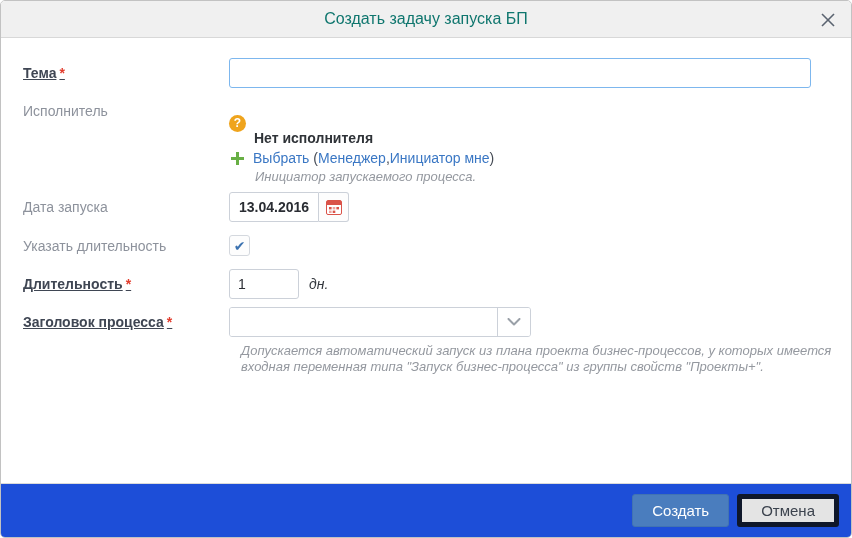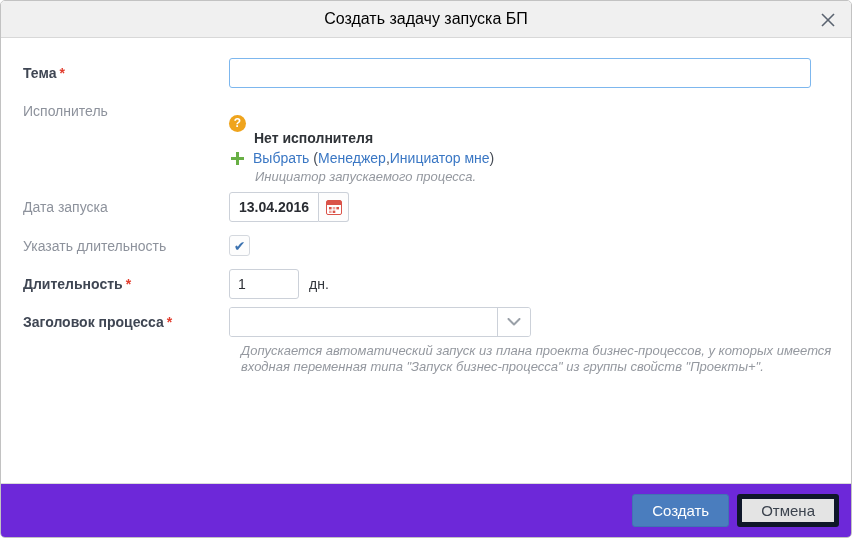--- a/index.html
+++ b/index.html
@@ -15,37 +15,37 @@
   
   .dialog-header {
     height: 37px;
     background: #f0f0f0;
     border-bottom: 1px solid #d8d8d8;
     display: flex; align-items: center; justify-content: center;
     position: relative;
   }
   .dialog-title {
     font-size: 16px;
-    color: #000000;
+    color: #0f766e;
   }
   .close-btn {
     position: absolute; right: 10px; top: 6px;
     width: 26px; height: 26px;
     display: flex; align-items: center; justify-content: center;
     cursor: pointer;
   }
   
   .dialog-body { padding: 20px 0 0 0; height: 446px; }
   .row { display: flex; }
   .label-col {
     width: 228px; flex-shrink: 0;
     padding: 7px 10px 0 22px;
     font-size: 14px; color: #8d929c;
   }
-  .label-col.req { color: #3f4653; font-weight: bold; }
+  .label-col.req { color: #3f4653; font-weight: bold; text-decoration: underline; }
   .star { color: #e23d2e; font-weight: bold; margin-left: 3px; }
   .field-col { flex: 1; padding-right: 40px; }
 
   .text-input {
     width: 100%; height: 30px;
     border: 1px solid #ccd1d9; border-radius: 3px;
     font-family: "Liberation Sans", sans-serif;
     font-size: 14px; color: #2a2d33;
     padding: 0 8px; outline: none; background: #fff;
   }
@@ -92,21 +92,21 @@
     width: 21px; height: 21px;
     border: 1px solid #d4d8de; border-radius: 3px;
     background: #fdfdfd;
     display: inline-flex; align-items: center; justify-content: center;
     color: #3b72b0; font-size: 14px;
     cursor: pointer;
   }
 
   
   .duration-input { width: 70px; }
-  .unit { font-size: 14px; color: #33373d; margin-left: 10px; }
+  .unit { font-size: 14px; color: #33373d; margin-left: 10px; font-style: italic; }
 
   
   .combobox {
     display: inline-flex; width: 302px; height: 30px;
     border: 1px solid #ccd1d9; border-radius: 3px;
     background: #fff; overflow: hidden;
   }
   .combo-input {
     flex: 1; border: none; outline: none; height: 100%;
     font-family: "Liberation Sans", sans-serif; font-size: 14px; padding: 0 8px;
@@ -130,21 +130,21 @@
   .mb12 { margin-bottom: 12px; }
   .mb13 { margin-bottom: 13px; }
   .mb8  { margin-bottom: 8px; }
   .mb4  { margin-bottom: 4px; }
   .mb3  { margin-bottom: 3px; }
 
   
   .dialog-footer {
     position: absolute; left: 0; right: 0; bottom: 0;
     height: 54px;
-    background: #6d28d9;
+    background: #1d4ed8;
     border-top: 1px solid #dadada;
     display: flex; align-items: center; justify-content: flex-end;
     padding: 0 12px; gap: 8px;
   }
   .btn {
     height: 33px; border-radius: 3px;
     font-family: "Liberation Sans", sans-serif; font-size: 15px;
     padding: 0 19px; cursor: pointer;
   }
   .btn-primary {

